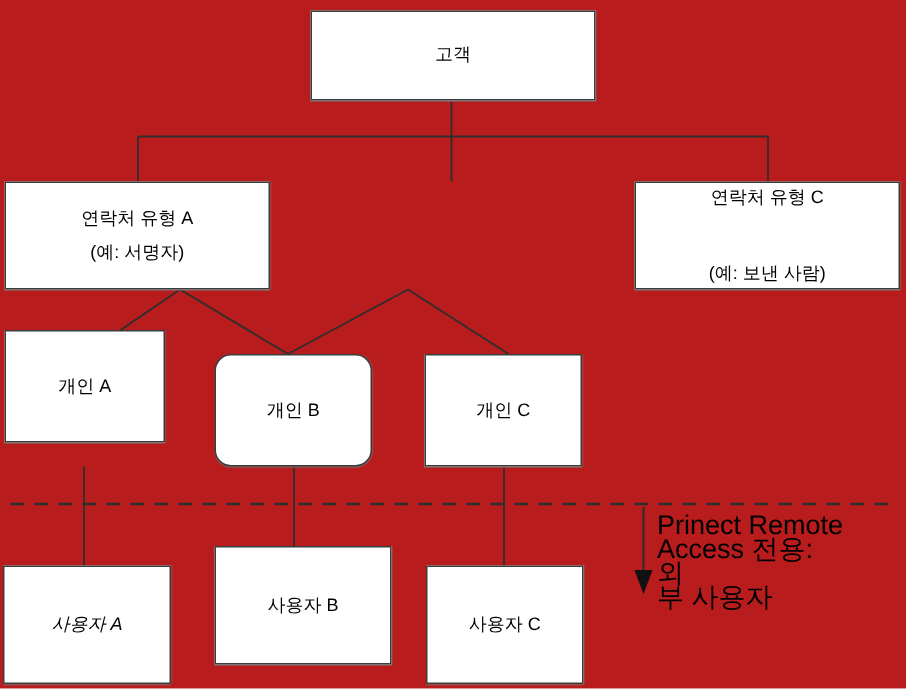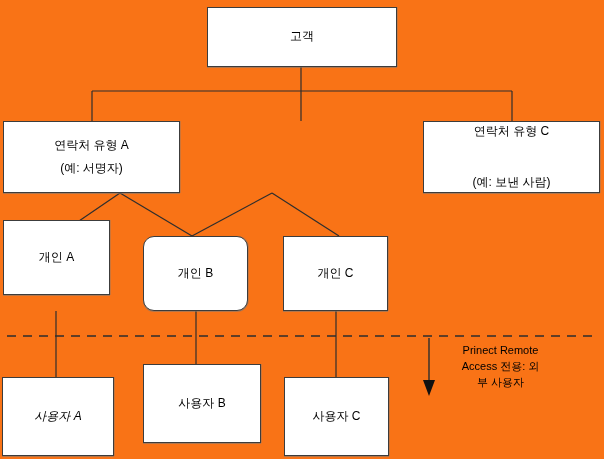--- a/index.html
+++ b/index.html
@@ -5,21 +5,21 @@
   html, body {
     margin: 0;
     padding: 0;
     background: #ffffff;
     font-family: "Liberation Sans", "DejaVu Sans", sans-serif;
   }
   .stage {
     position: relative;
     width: 604px;
     height: 459px;
-    background: #f97316;
+    background: #b91c1c;
     overflow: hidden;
     color: #000000;
   }
   svg.wires {
     position: absolute;
     left: 0;
     top: 0;
     width: 604px;
     height: 459px;
   }
@@ -57,22 +57,22 @@
   
   .n-user-a { left: 2px;   top: 377px; width: 112px; height: 79px; font-style: italic; }
   .n-user-b { left: 143px; top: 364px; width: 118px; height: 79px; }
   .n-user-c { left: 284px; top: 377px; width: 105px; height: 79px; }
 
   .divider-note {
     position: absolute;
     left: 438px;
     top: 342px;
     width: 125px;
-    text-align: center;
-    font-size: 11px;
+    text-align: left;
+    font-size: 18px;
     line-height: 16px;
     color: #000000;
   }
 </style>
 </head>
 <body>
 
 <div class="stage">
 
   <svg class="wires" viewBox="0 0 604 459">

